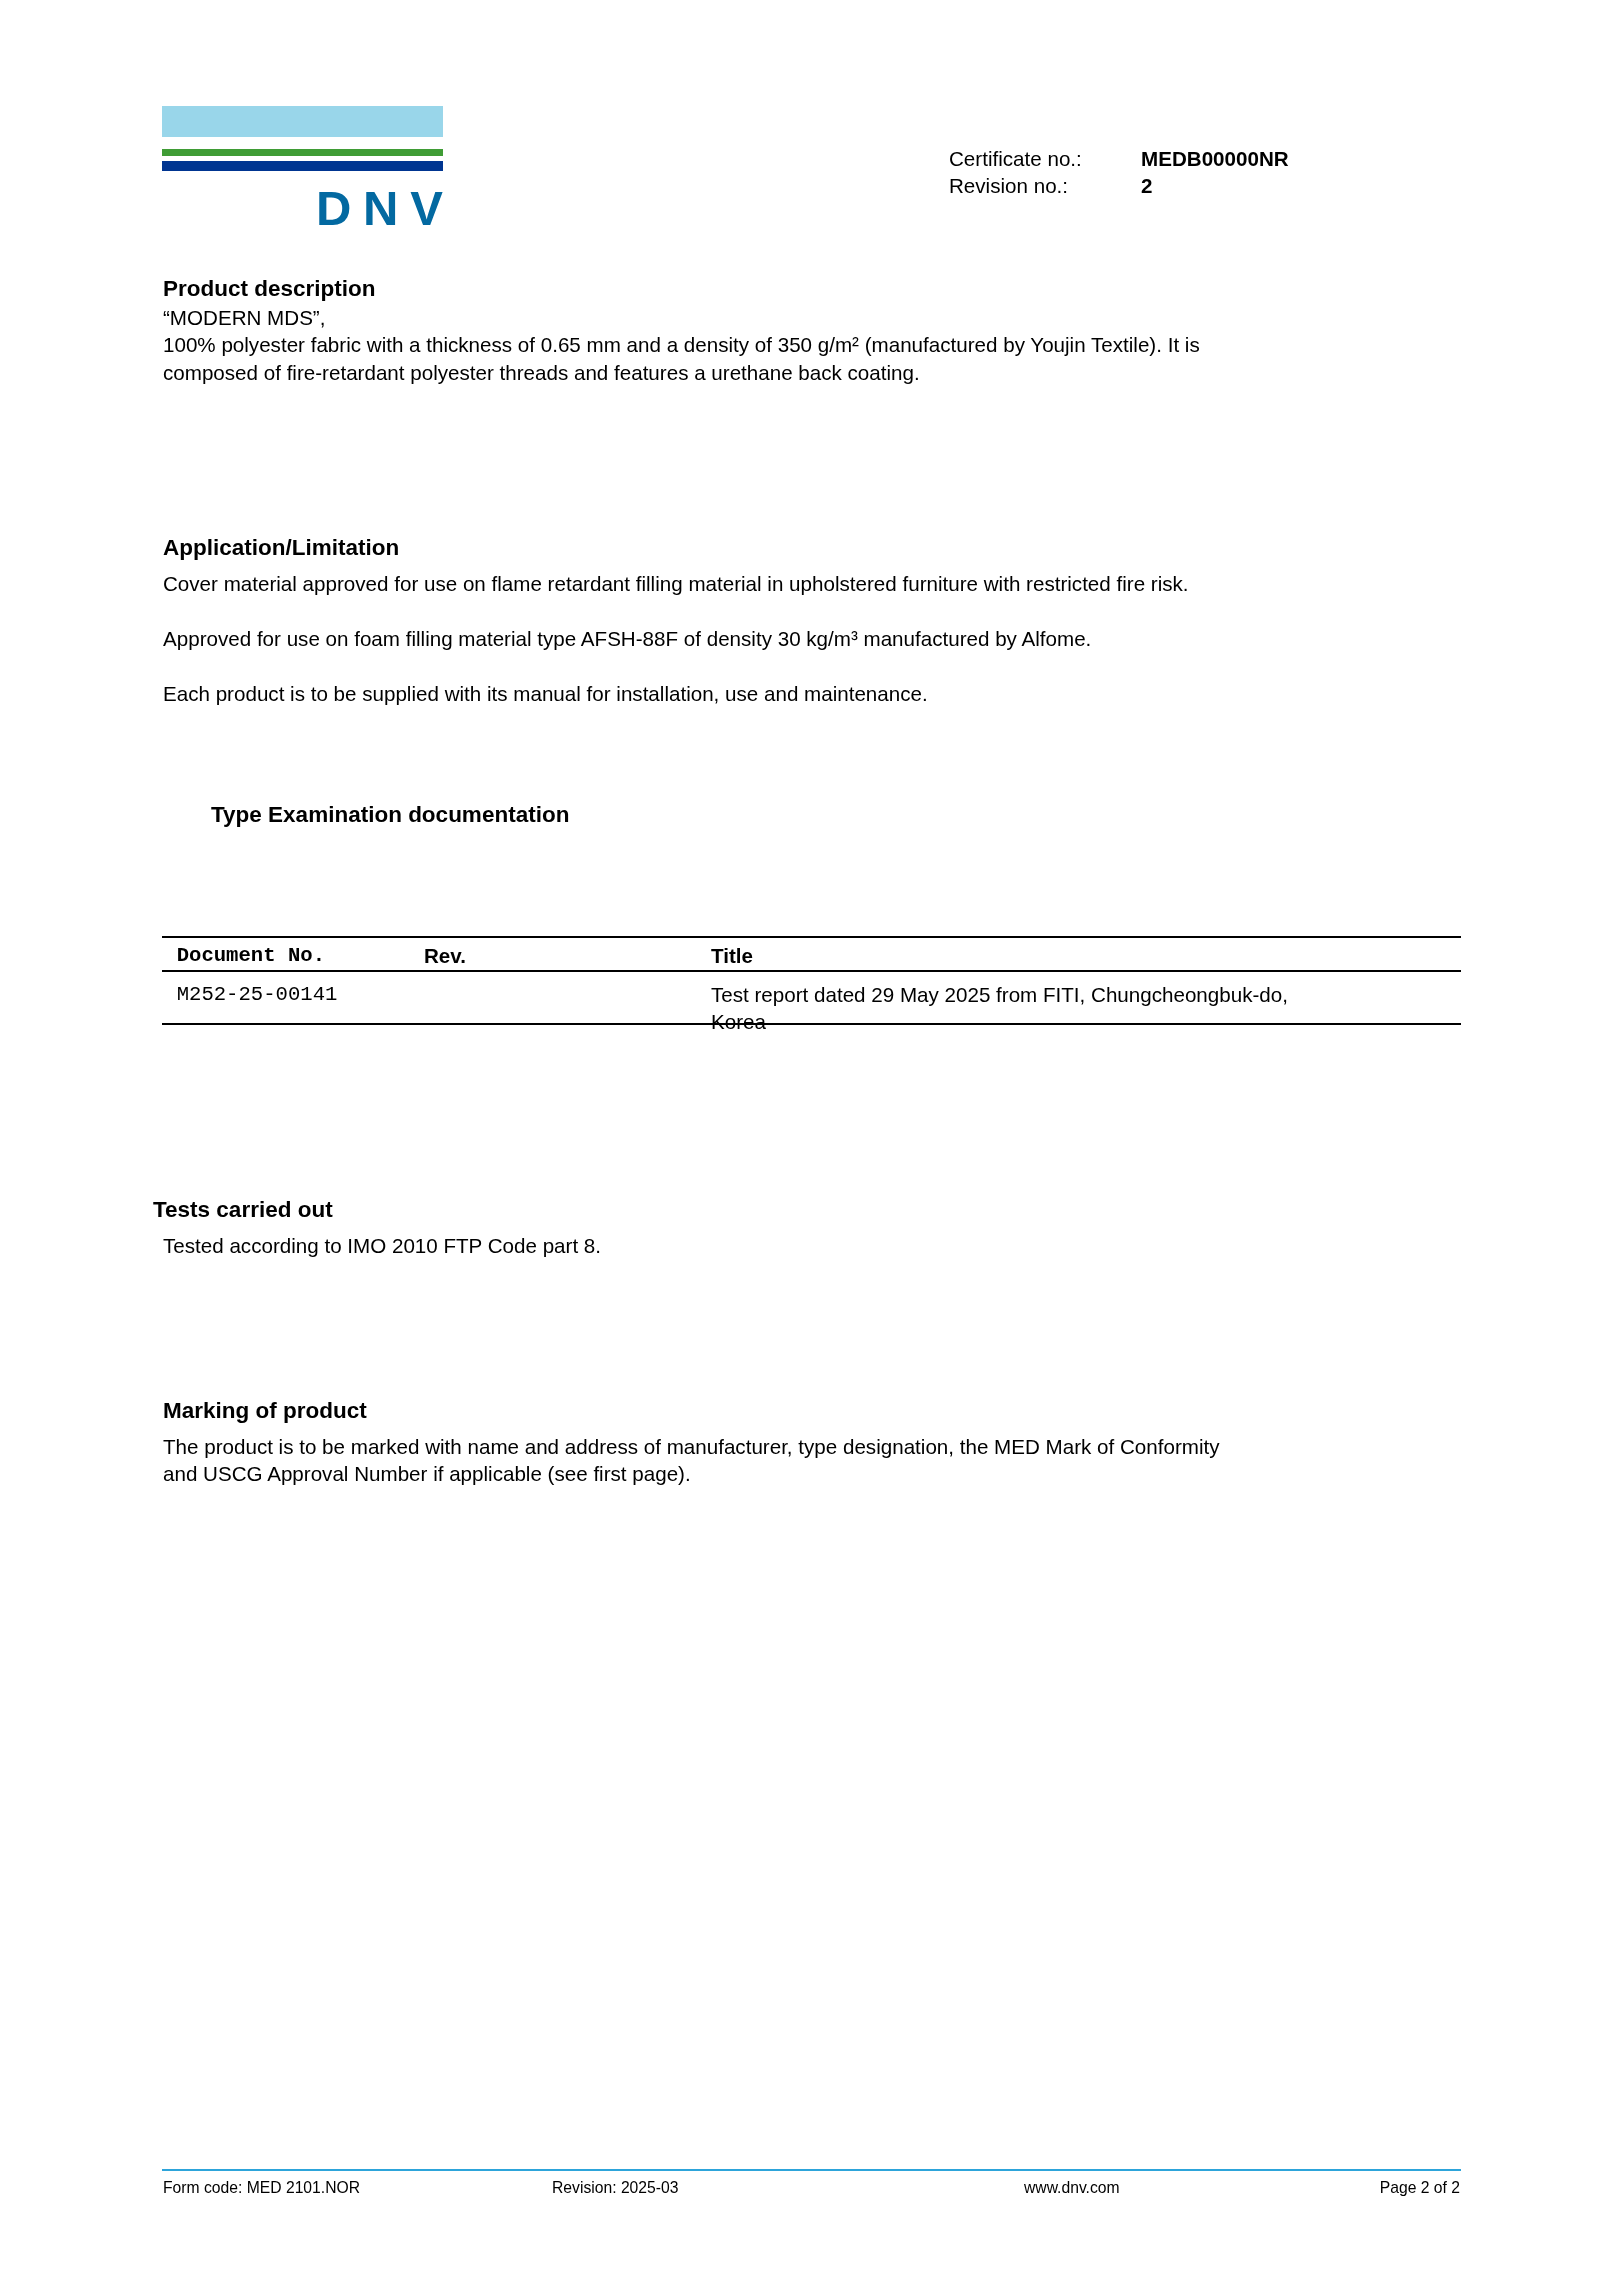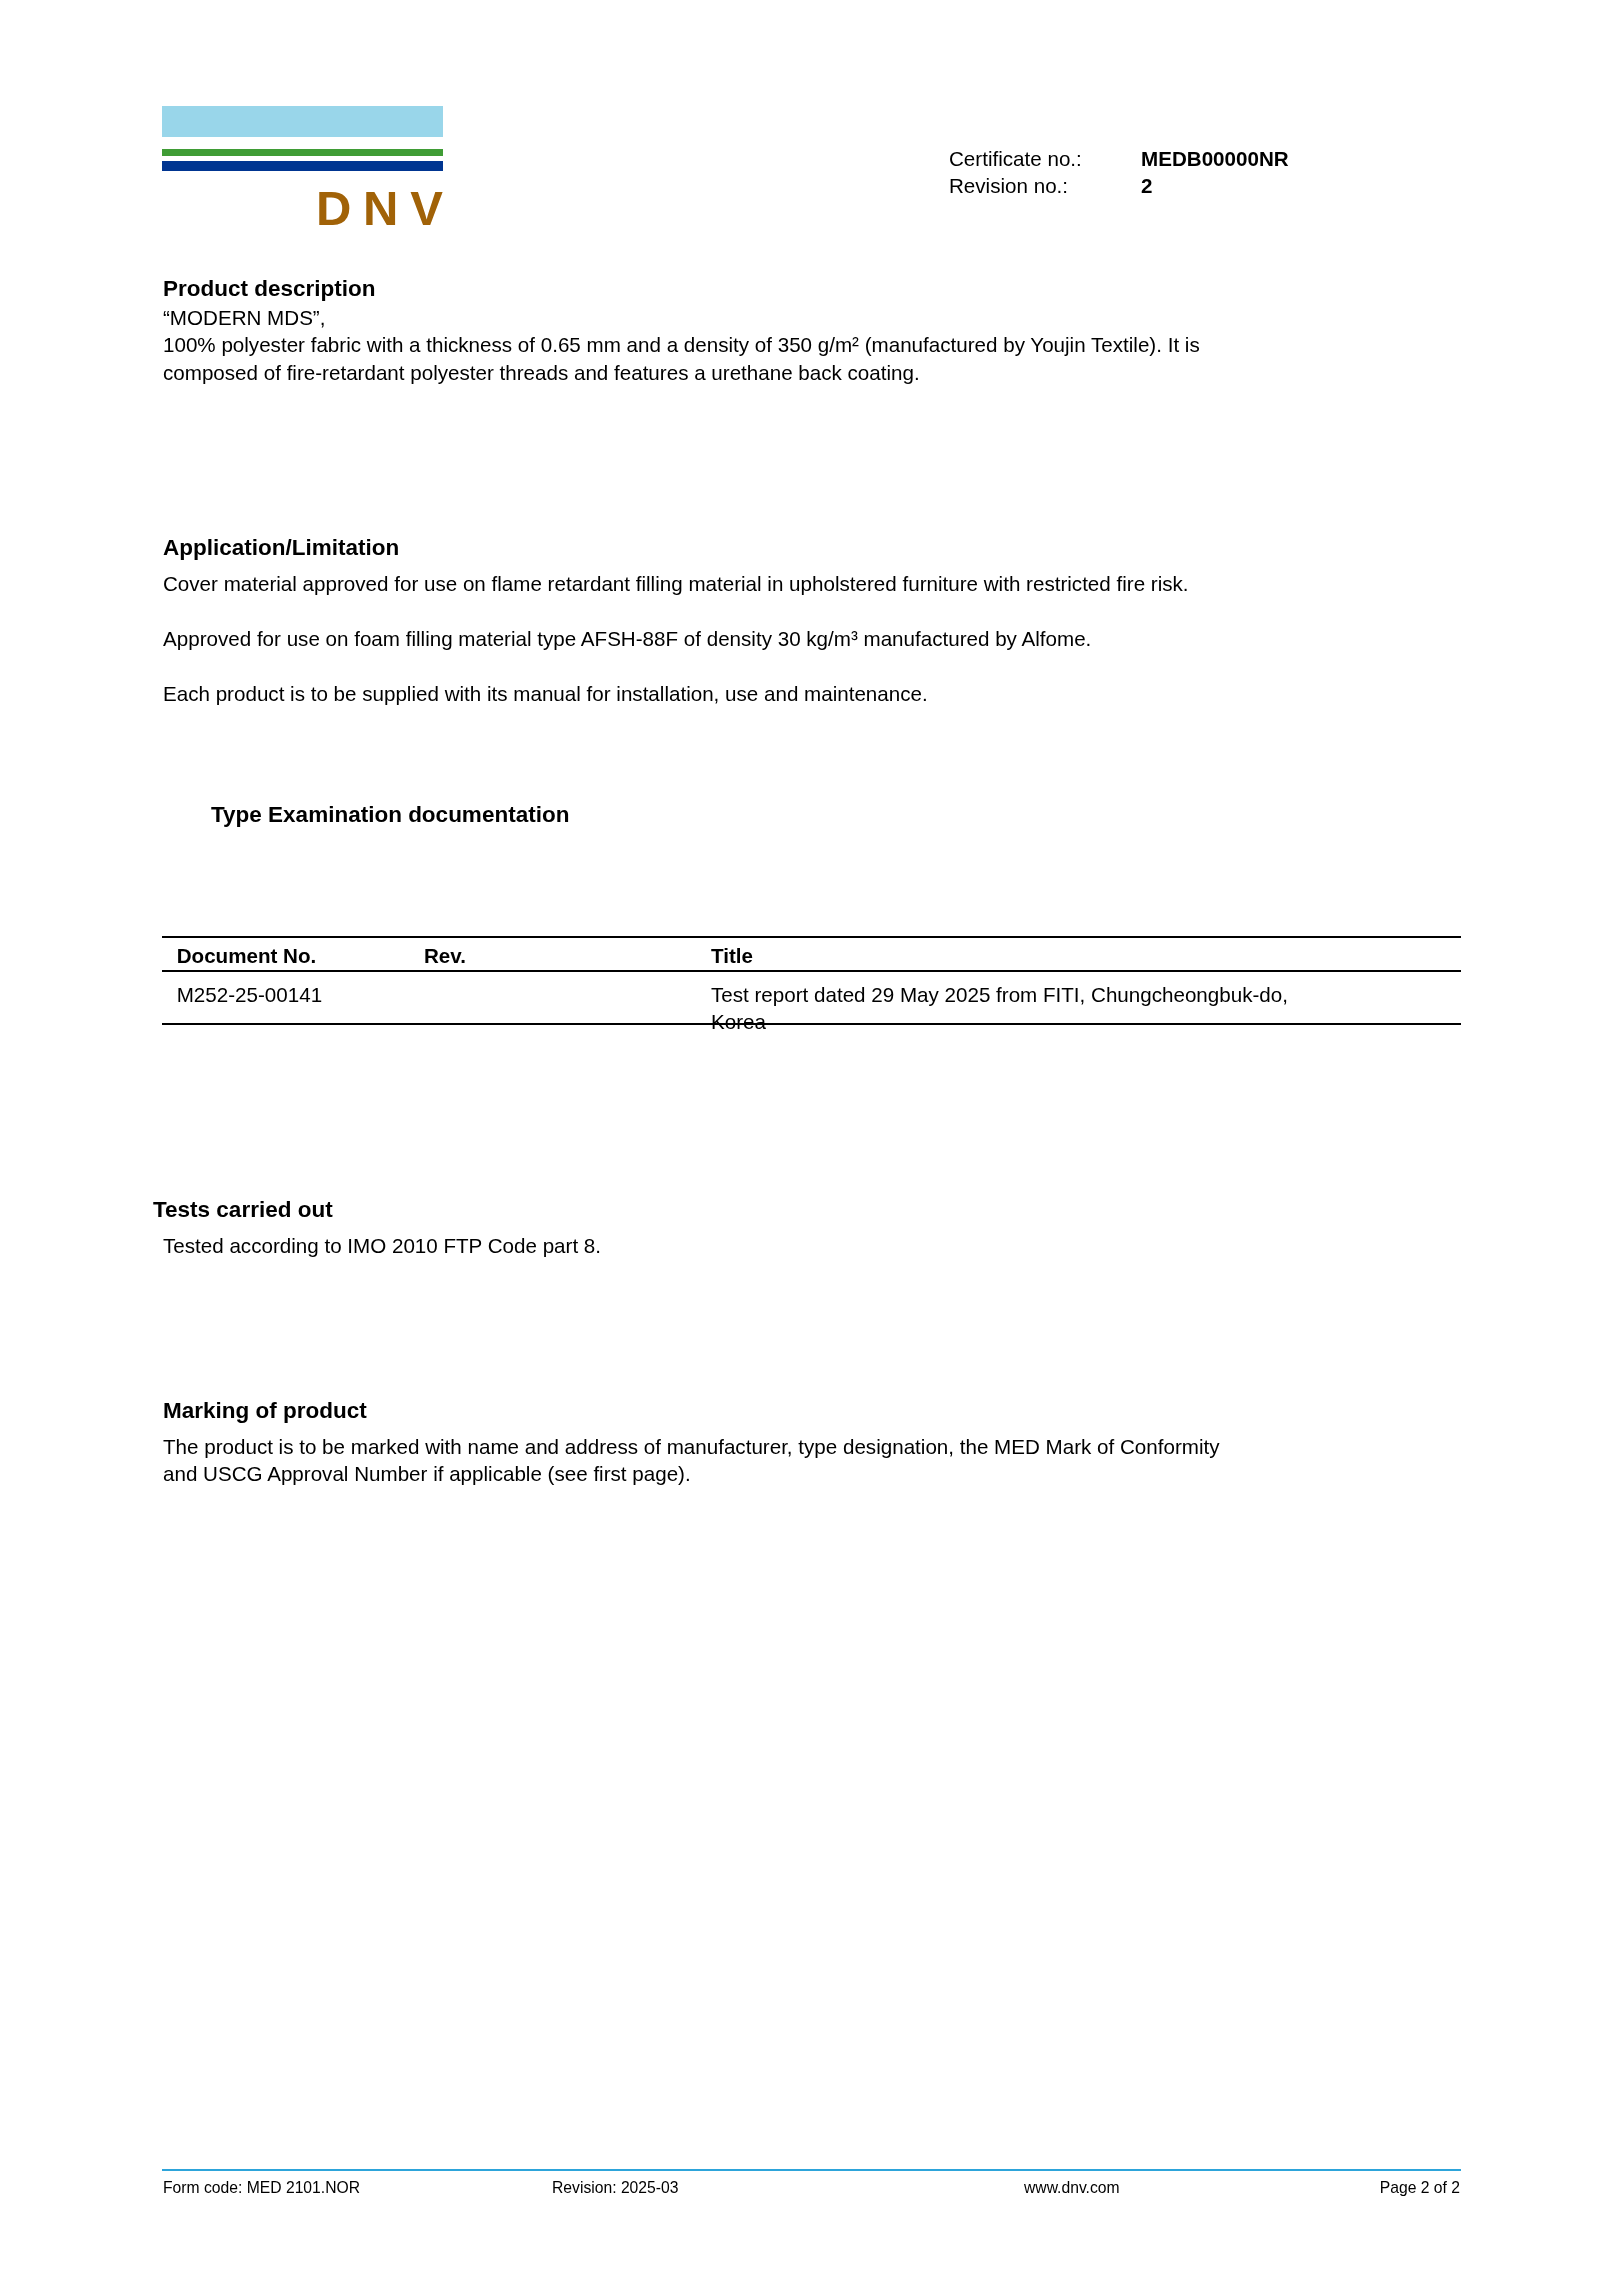--- a/index.html
+++ b/index.html
@@ -60,41 +60,41 @@
   .t-header{position:relative;height:32px;}
   .t-header span{
     position:absolute;top:3.9px;
     font-size:20.6px;font-weight:700;line-height:27.4px;
   }
   .t-row{position:relative;height:51px;}
   .t-row .t-cell{
     position:absolute;top:8.8px;
     font-size:20.6px;line-height:27.4px;white-space:pre-line;
   }
-  .col-doc{left:14.7px;}
+  .col-doc{left:14.7px;font-family:Liberation Mono, monospace;}
   .col-rev{left:262px;}
   .col-title{left:549px;width:745px;}
   
   .footer-divider{left:162px;top:2169px;width:1299px;height:2px;}
   .footer-item{top:2178px;font-size:15.7px;line-height:19.6px;}
   .footer-form{left:163px;}
   .footer-rev{left:512px;margin-left:40px;}
   .footer-web{left:1024px;}
   .footer-page{left:1225px;width:235px;text-align:right;}
 </style>
 </head>
 <body>
 
 <div class="page">
 
   <div class="abs logo">
     <div class="logo-band" style="background-color: rgb(153, 214, 234);"></div>
     <div class="logo-bar-green" style="background-color: rgb(63, 156, 53);"></div>
     <div class="logo-bar-blue" style="background-color: rgb(0, 53, 145);"></div>
-    <div class="logo-word" style="color: #a16207;">DNV</div>
+    <div class="logo-word" style="color: #0369a1;">DNV</div>
   </div>
 
   <div class="abs cert-info">
     <div class="cert-row">
       <span class="cert-label">Certificate no.:</span>
       <span class="cert-value">MEDB00000NR</span>
     </div>
     <div class="cert-row">
       <span class="cert-label">Revision no.:</span>
       <span class="cert-value">2</span>

